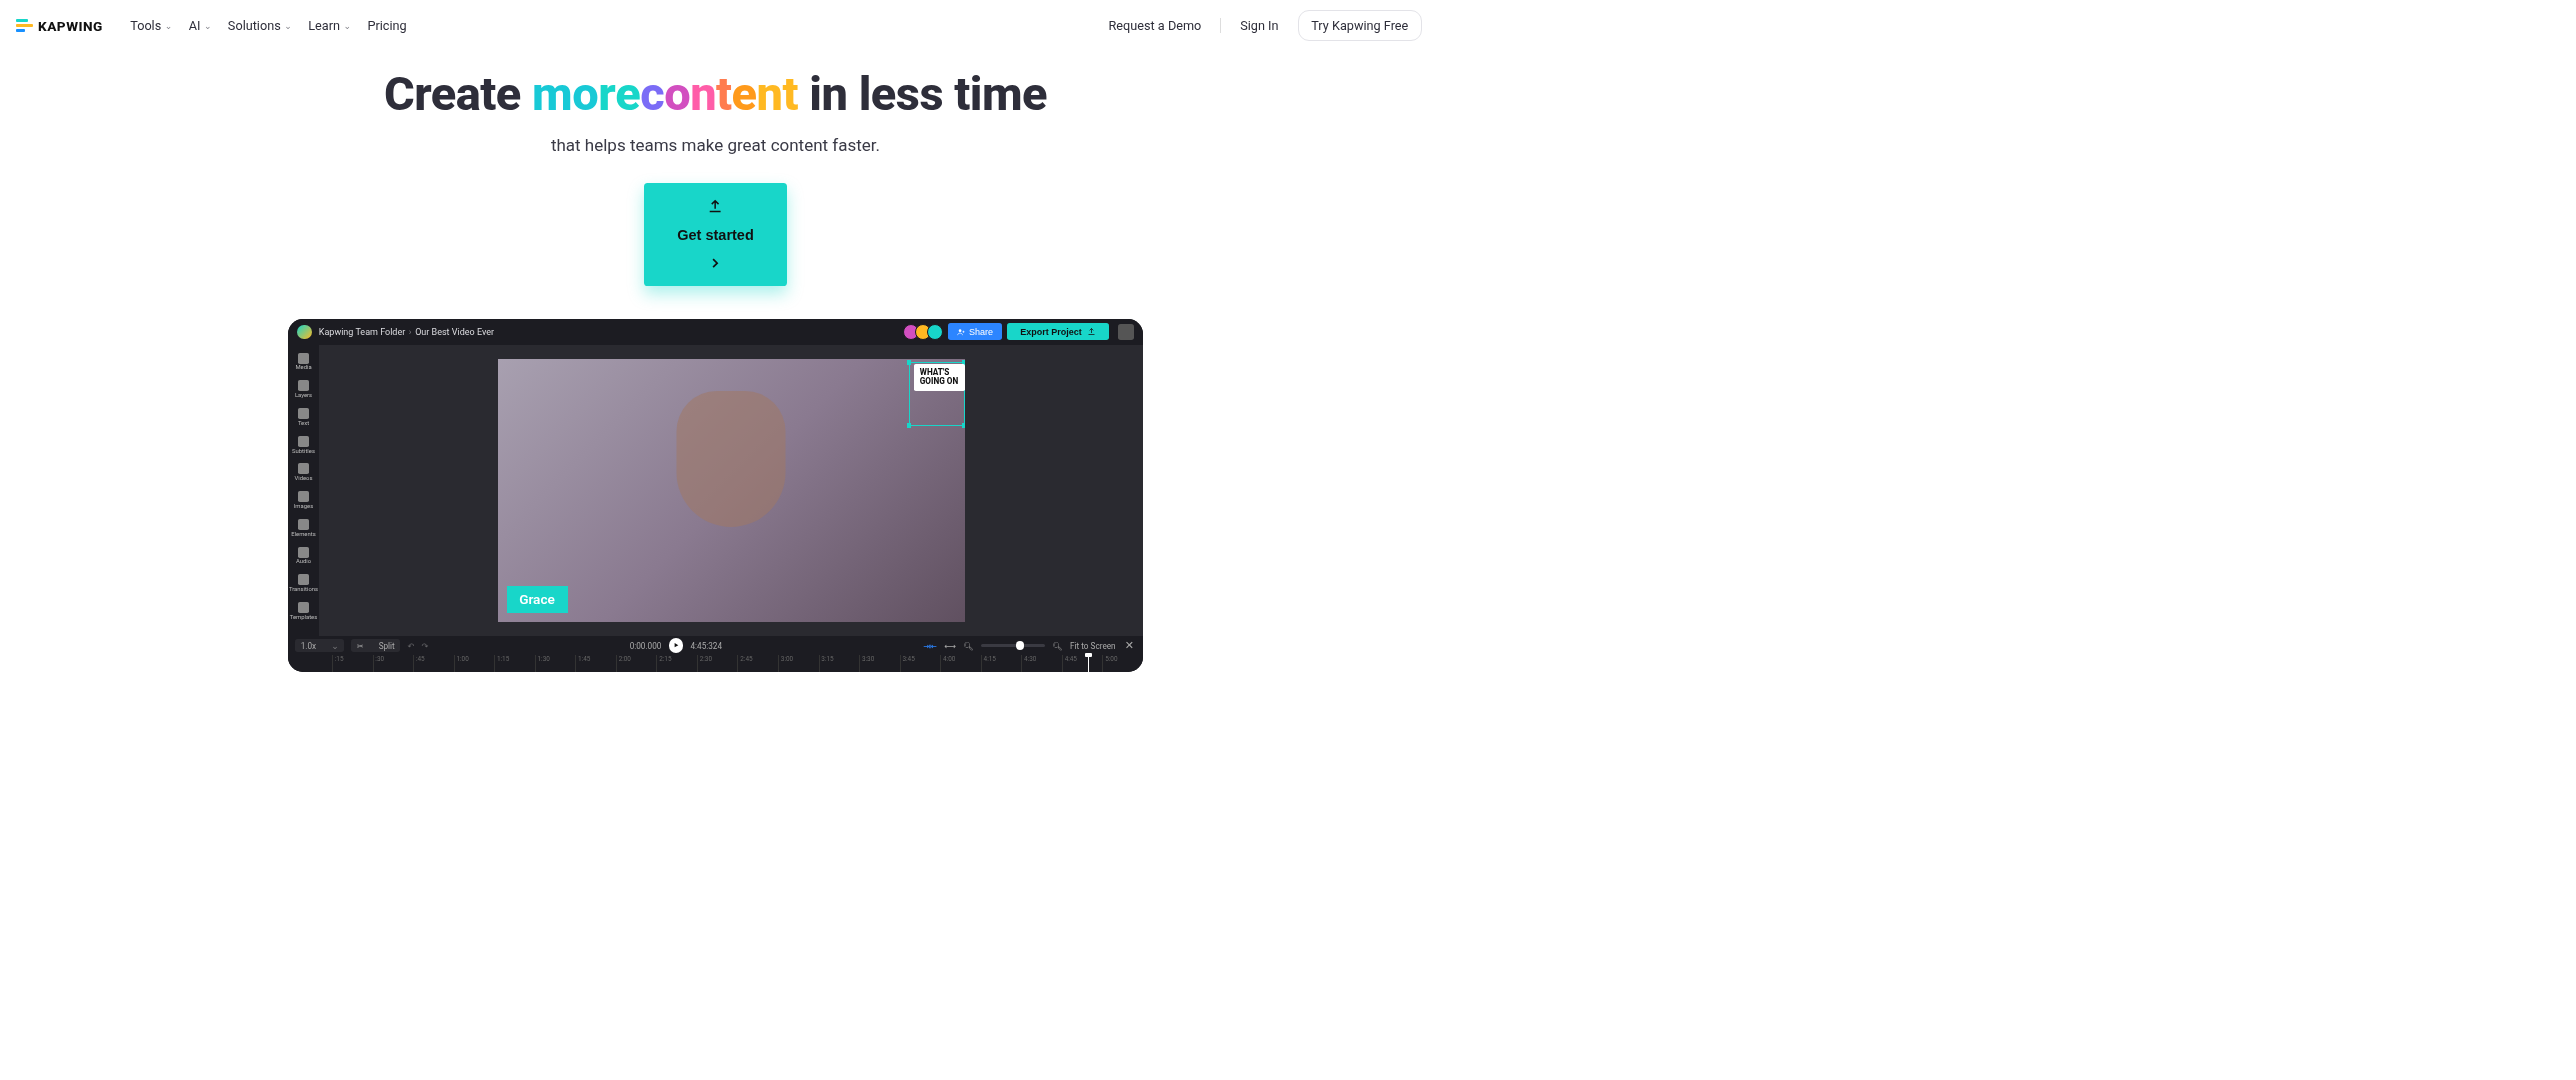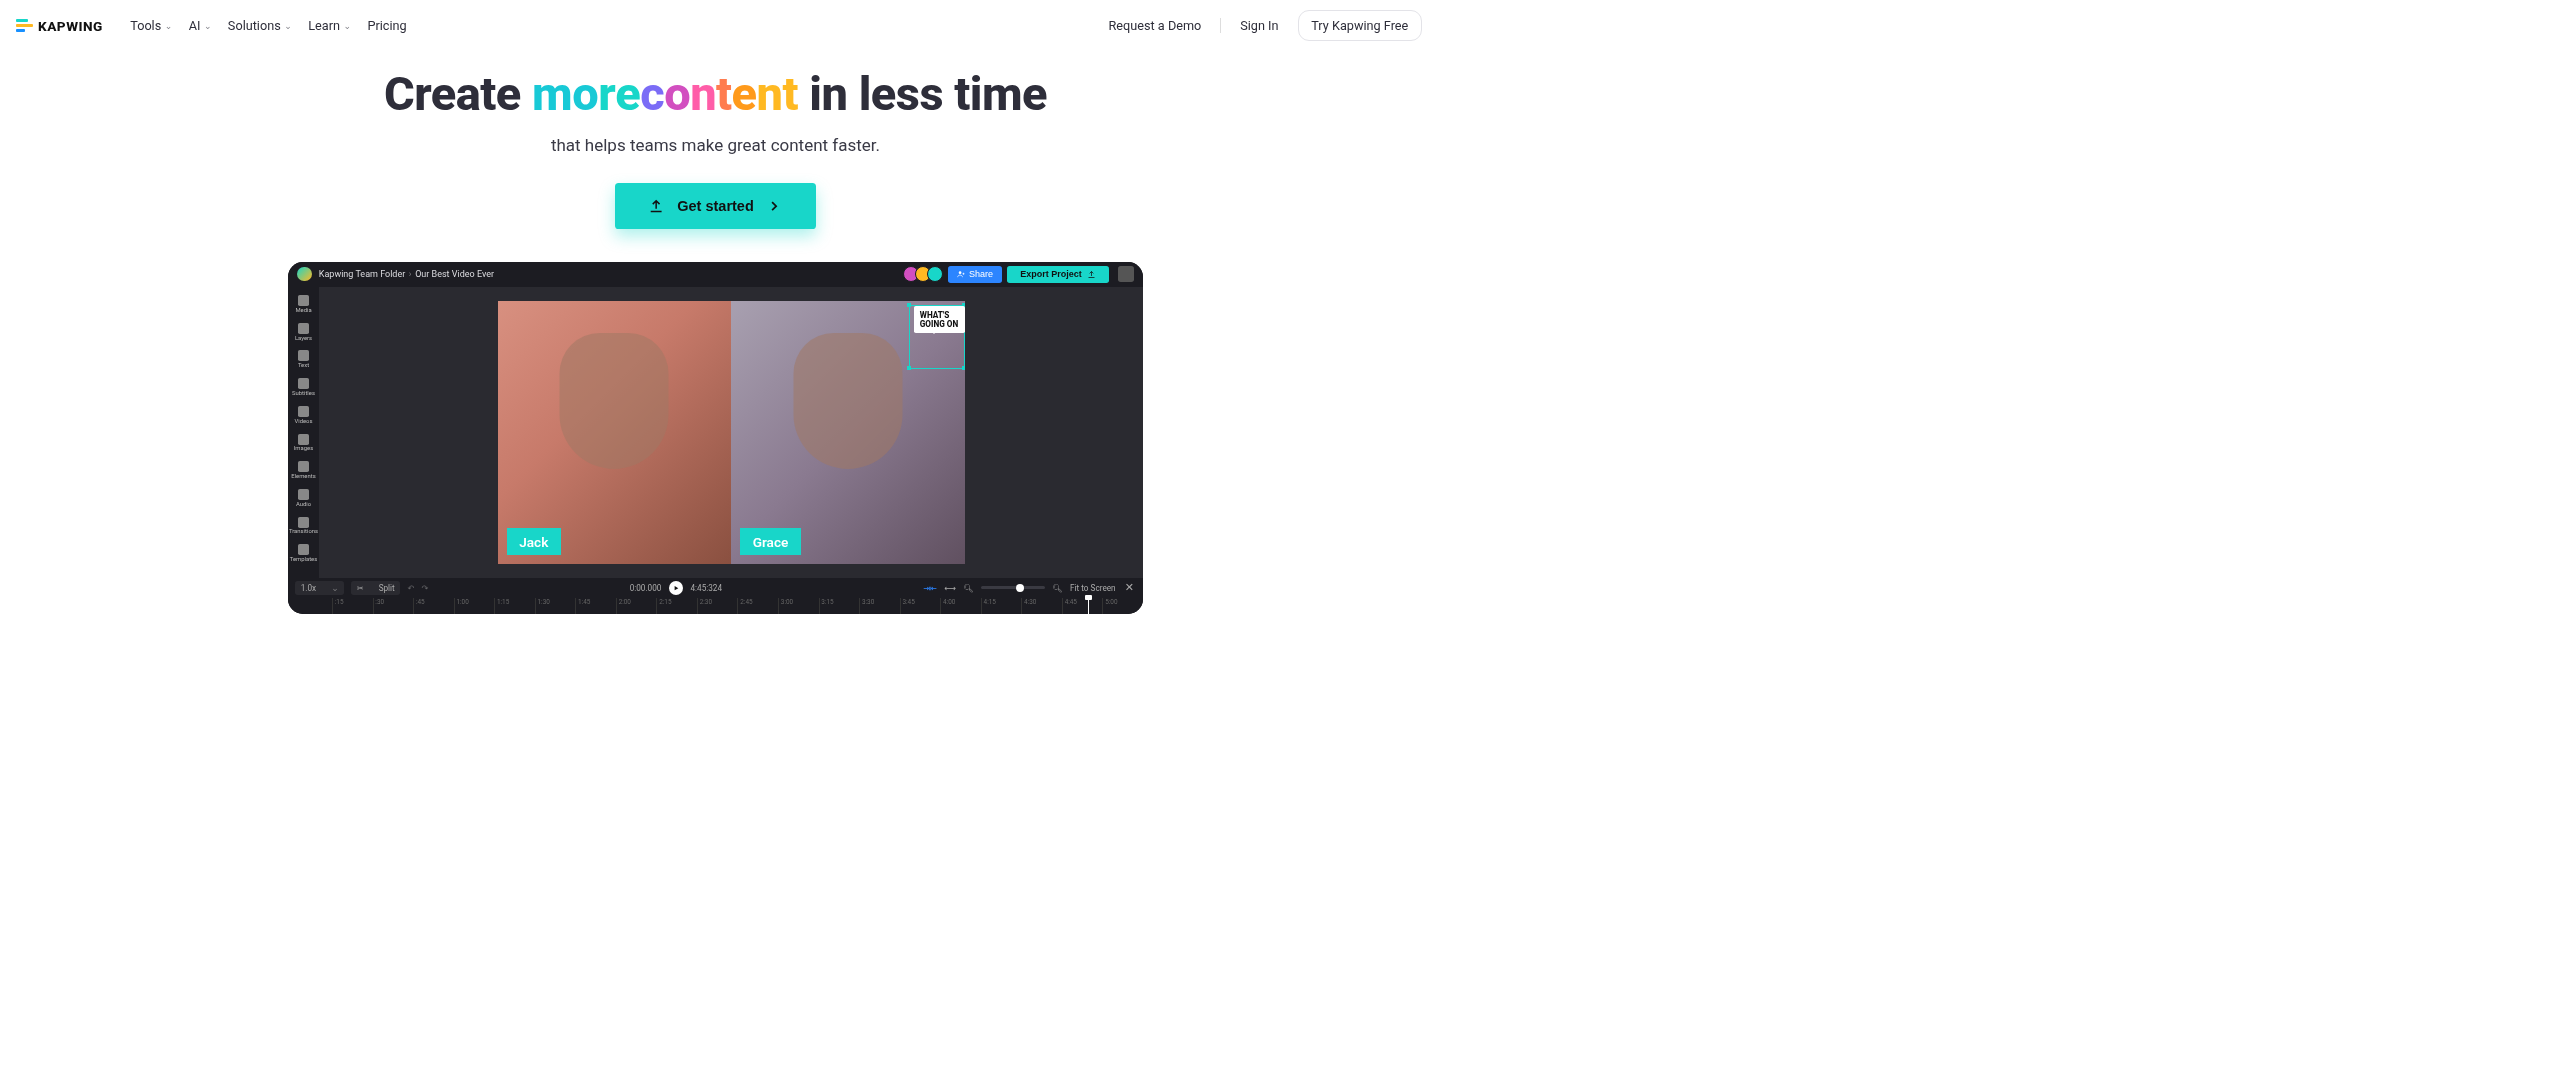--- a/index.html
+++ b/index.html
@@ -21,21 +21,21 @@
   .divider { width:0.9px; height:14.5px; background:#ddd; }
   .btn-outline { border:0.9px solid #e3e3e8; padding:7.3px 12.7px; border-radius:11px; font-size:12.7px; cursor:pointer; }
 
   
   .hero { text-align: center; margin-top: 14.5px; }
   .hero h1 { font-size: 47px; font-weight: 800; color:#2e2e3a; letter-spacing:-0.5px;}
   .hero h1 .rainbow span { display:inline-block; }
   .c1{color:#18c9d6;} .c2{color:#18d6c9;} .c3{color:#7b6cf6;} .c4{color:#d24fc0;}
   .c5{color:#ff5da8;} .c6{color:#ff7c4f;} .c7{color:#ff9a1b;} .c8{color:#ffb922;}
   .sub { font-size: 17px; color:#3a3a46; margin-top:12.7px; line-height:1.45;}
-  .cta { display:inline-flex; align-items:center; gap:12.7px; background:#18d6c9; color:#111; font-weight:700; font-size:14.5px; padding:14.5px 33px; border:none; border-radius:3.6px; margin-top:25.4px; cursor:pointer; box-shadow:0 7.3px 16.3px rgba(24,214,201,.35);}
+  .cta { display:inline-flex; align-items:center; gap:12.7px; background:#18d6c9; color:#111; font-weight:700; font-size:14.5px; padding:14.5px 33px; border:none; border-radius:3.6px; margin-top:25.4px; cursor:pointer; box-shadow:0 7.3px 16.3px rgba(24,214,201,.35);flex-direction:column;}
   .cta svg{width:16.3px;height:16.3px;}
 
   
   .editor { width: 855px; margin: 33px auto 0; background:#101014; border-radius:15px; overflow:hidden; font-size:9px; color:#ccc;}
   .ed-top { height:25.4px; background:#1c1c22; display:flex; align-items:center; padding:0 9px; gap:7.3px;}
   .ed-logo{width:14.5px;height:14.5px;border-radius:50%;background:linear-gradient(135deg,#18d6c9,#ffb922);flex-shrink:0;}
   .crumb{color:#dcdce0;}
   .crumb .sep{opacity:.5;margin:0 3.6px;}
   .ed-top-right{margin-left:auto;display:flex;align-items:center;gap:5.4px;}
   .avatars{display:flex;}
@@ -205,24 +205,20 @@
           <div class="lbl">Transitions</div>
         </div>
       <div class="side-item">
           <div class="ic"></div>
           <div class="lbl">Templates</div>
         </div>
     </div>
 
     <div class="ed-canvas">
       <div class="frame">
-        <div class="vid vid1">
-          <div class="head"></div>
-          <div class="name-tag">Jack</div>
-        </div>
         <div class="vid vid2">
           <div class="head"></div>
           <div class="name-tag">Grace</div>
           <div class="sel-box">
             <div class="h h-tl"></div>
               <div class="h h-tr"></div>
               <div class="h h-bl"></div>
               <div class="h h-br"></div>
           </div>
           <div class="speech">WHAT'S GOING ON</div>

